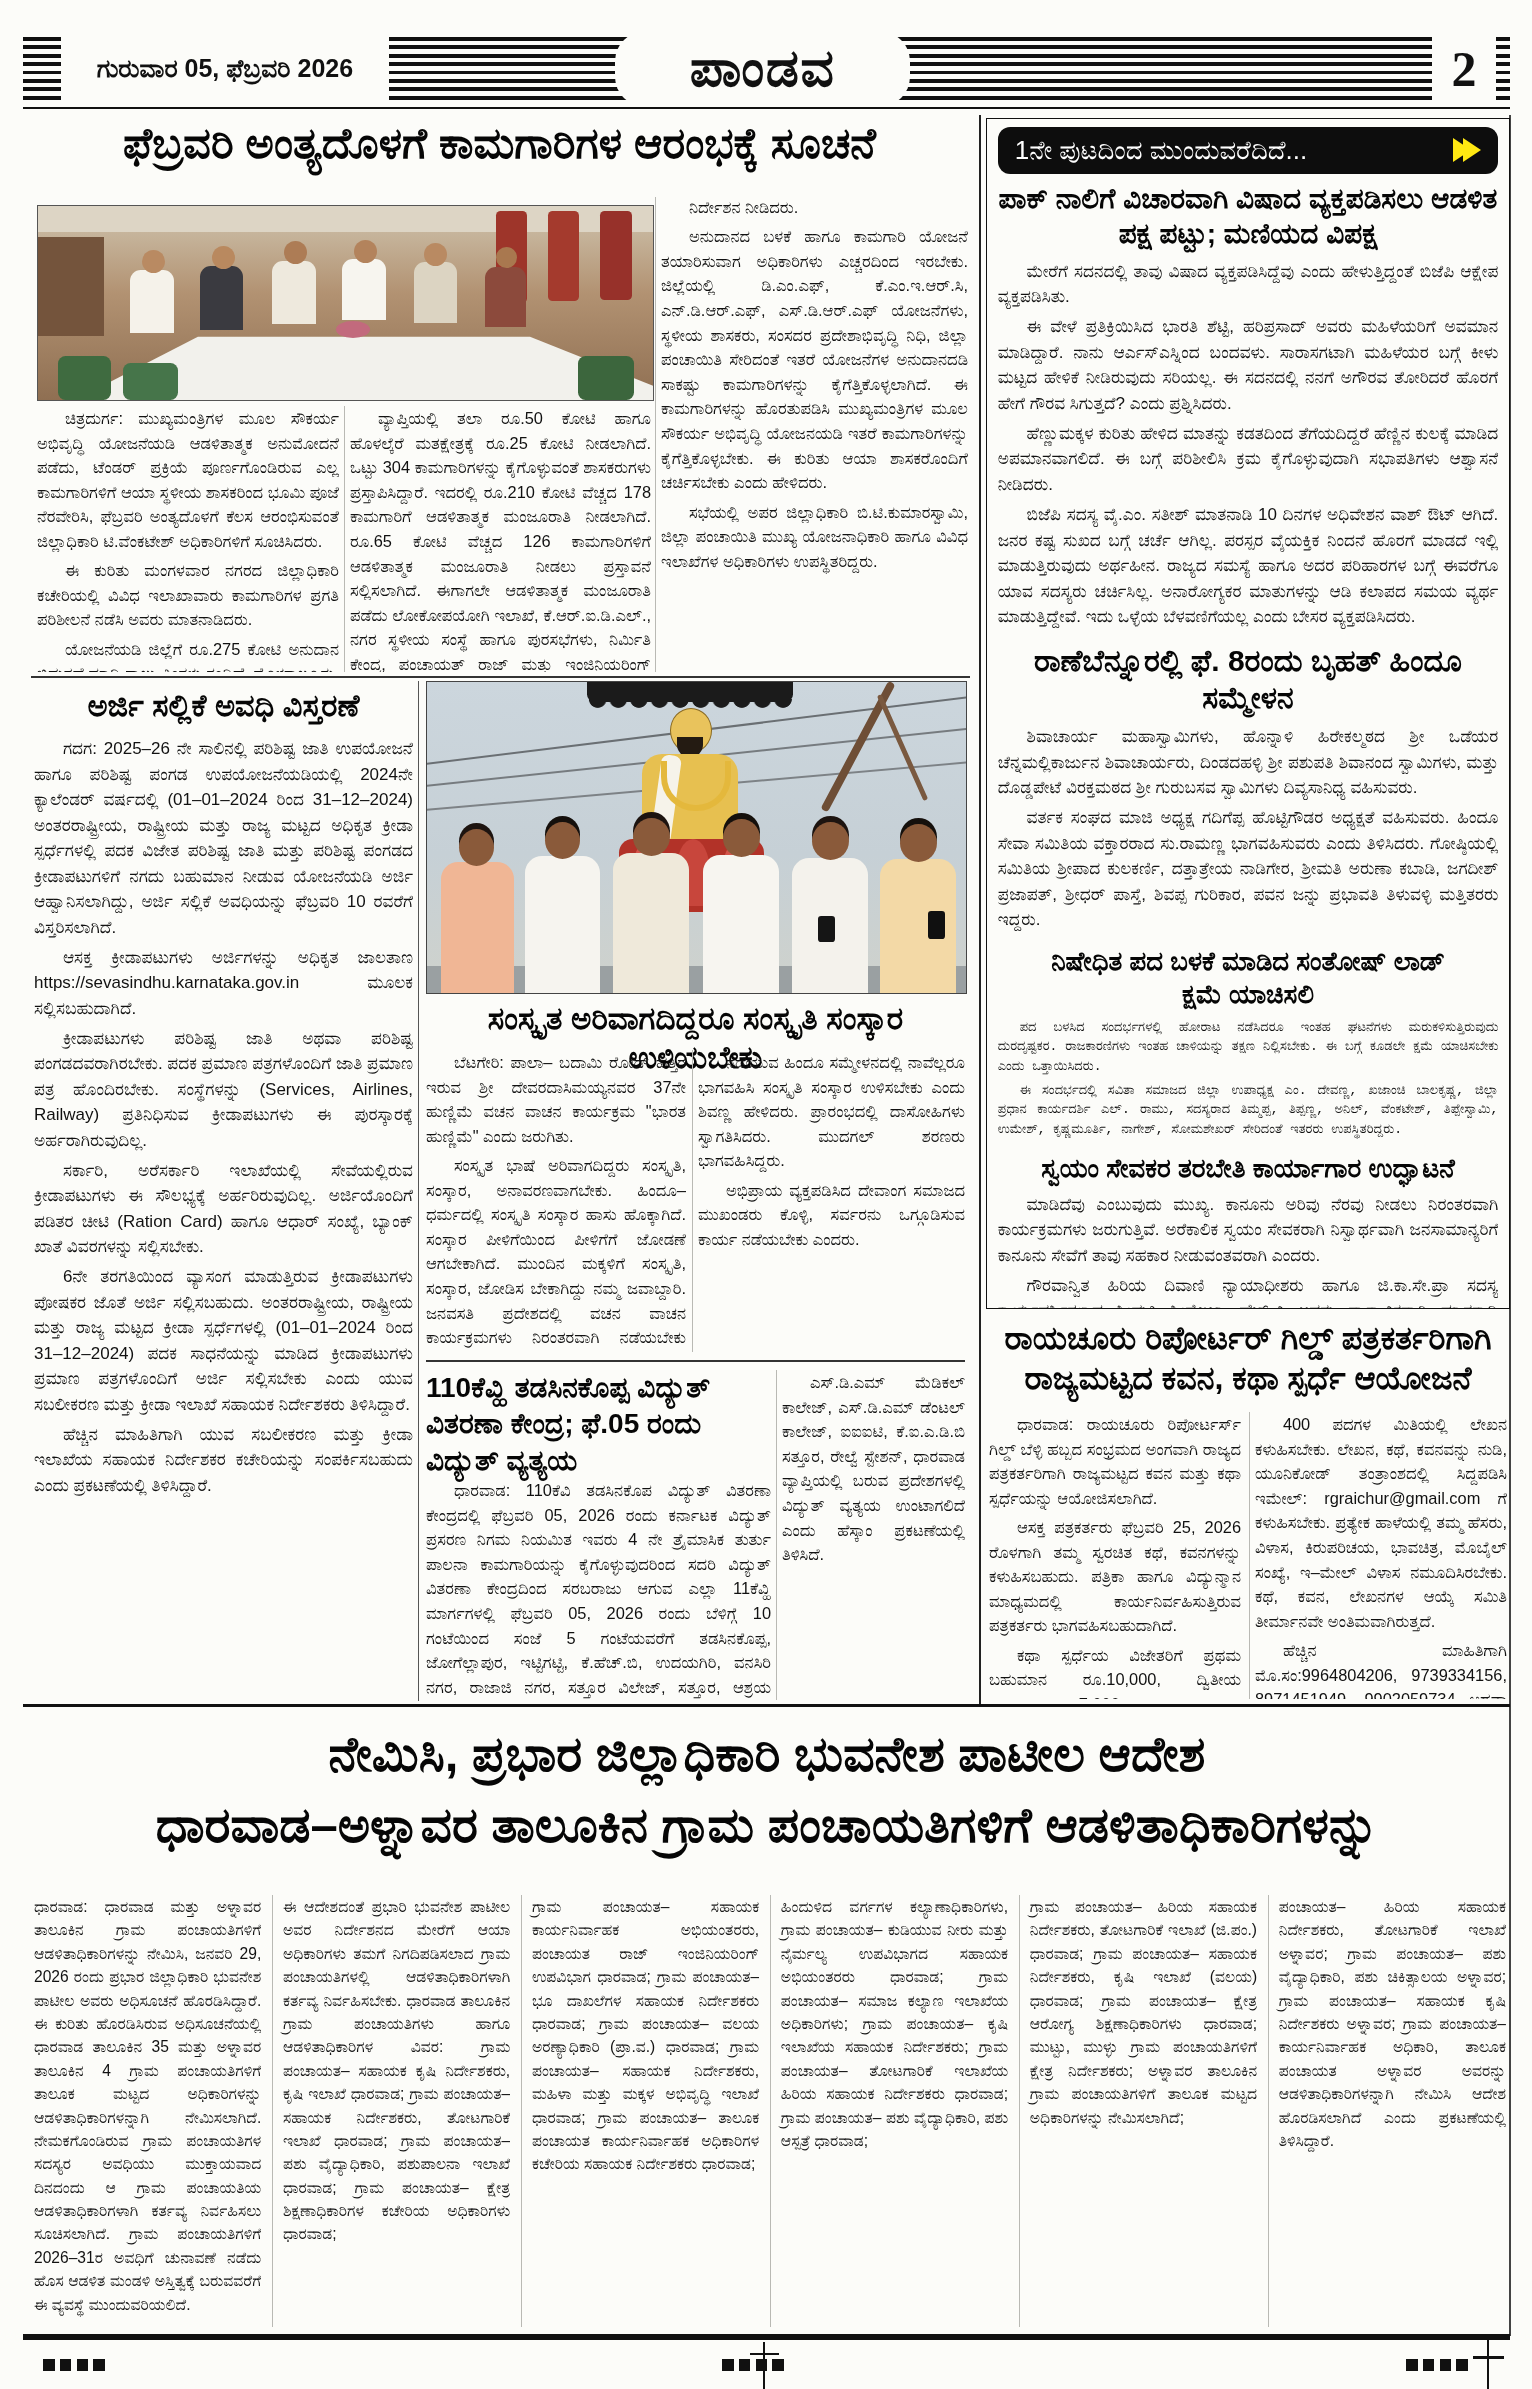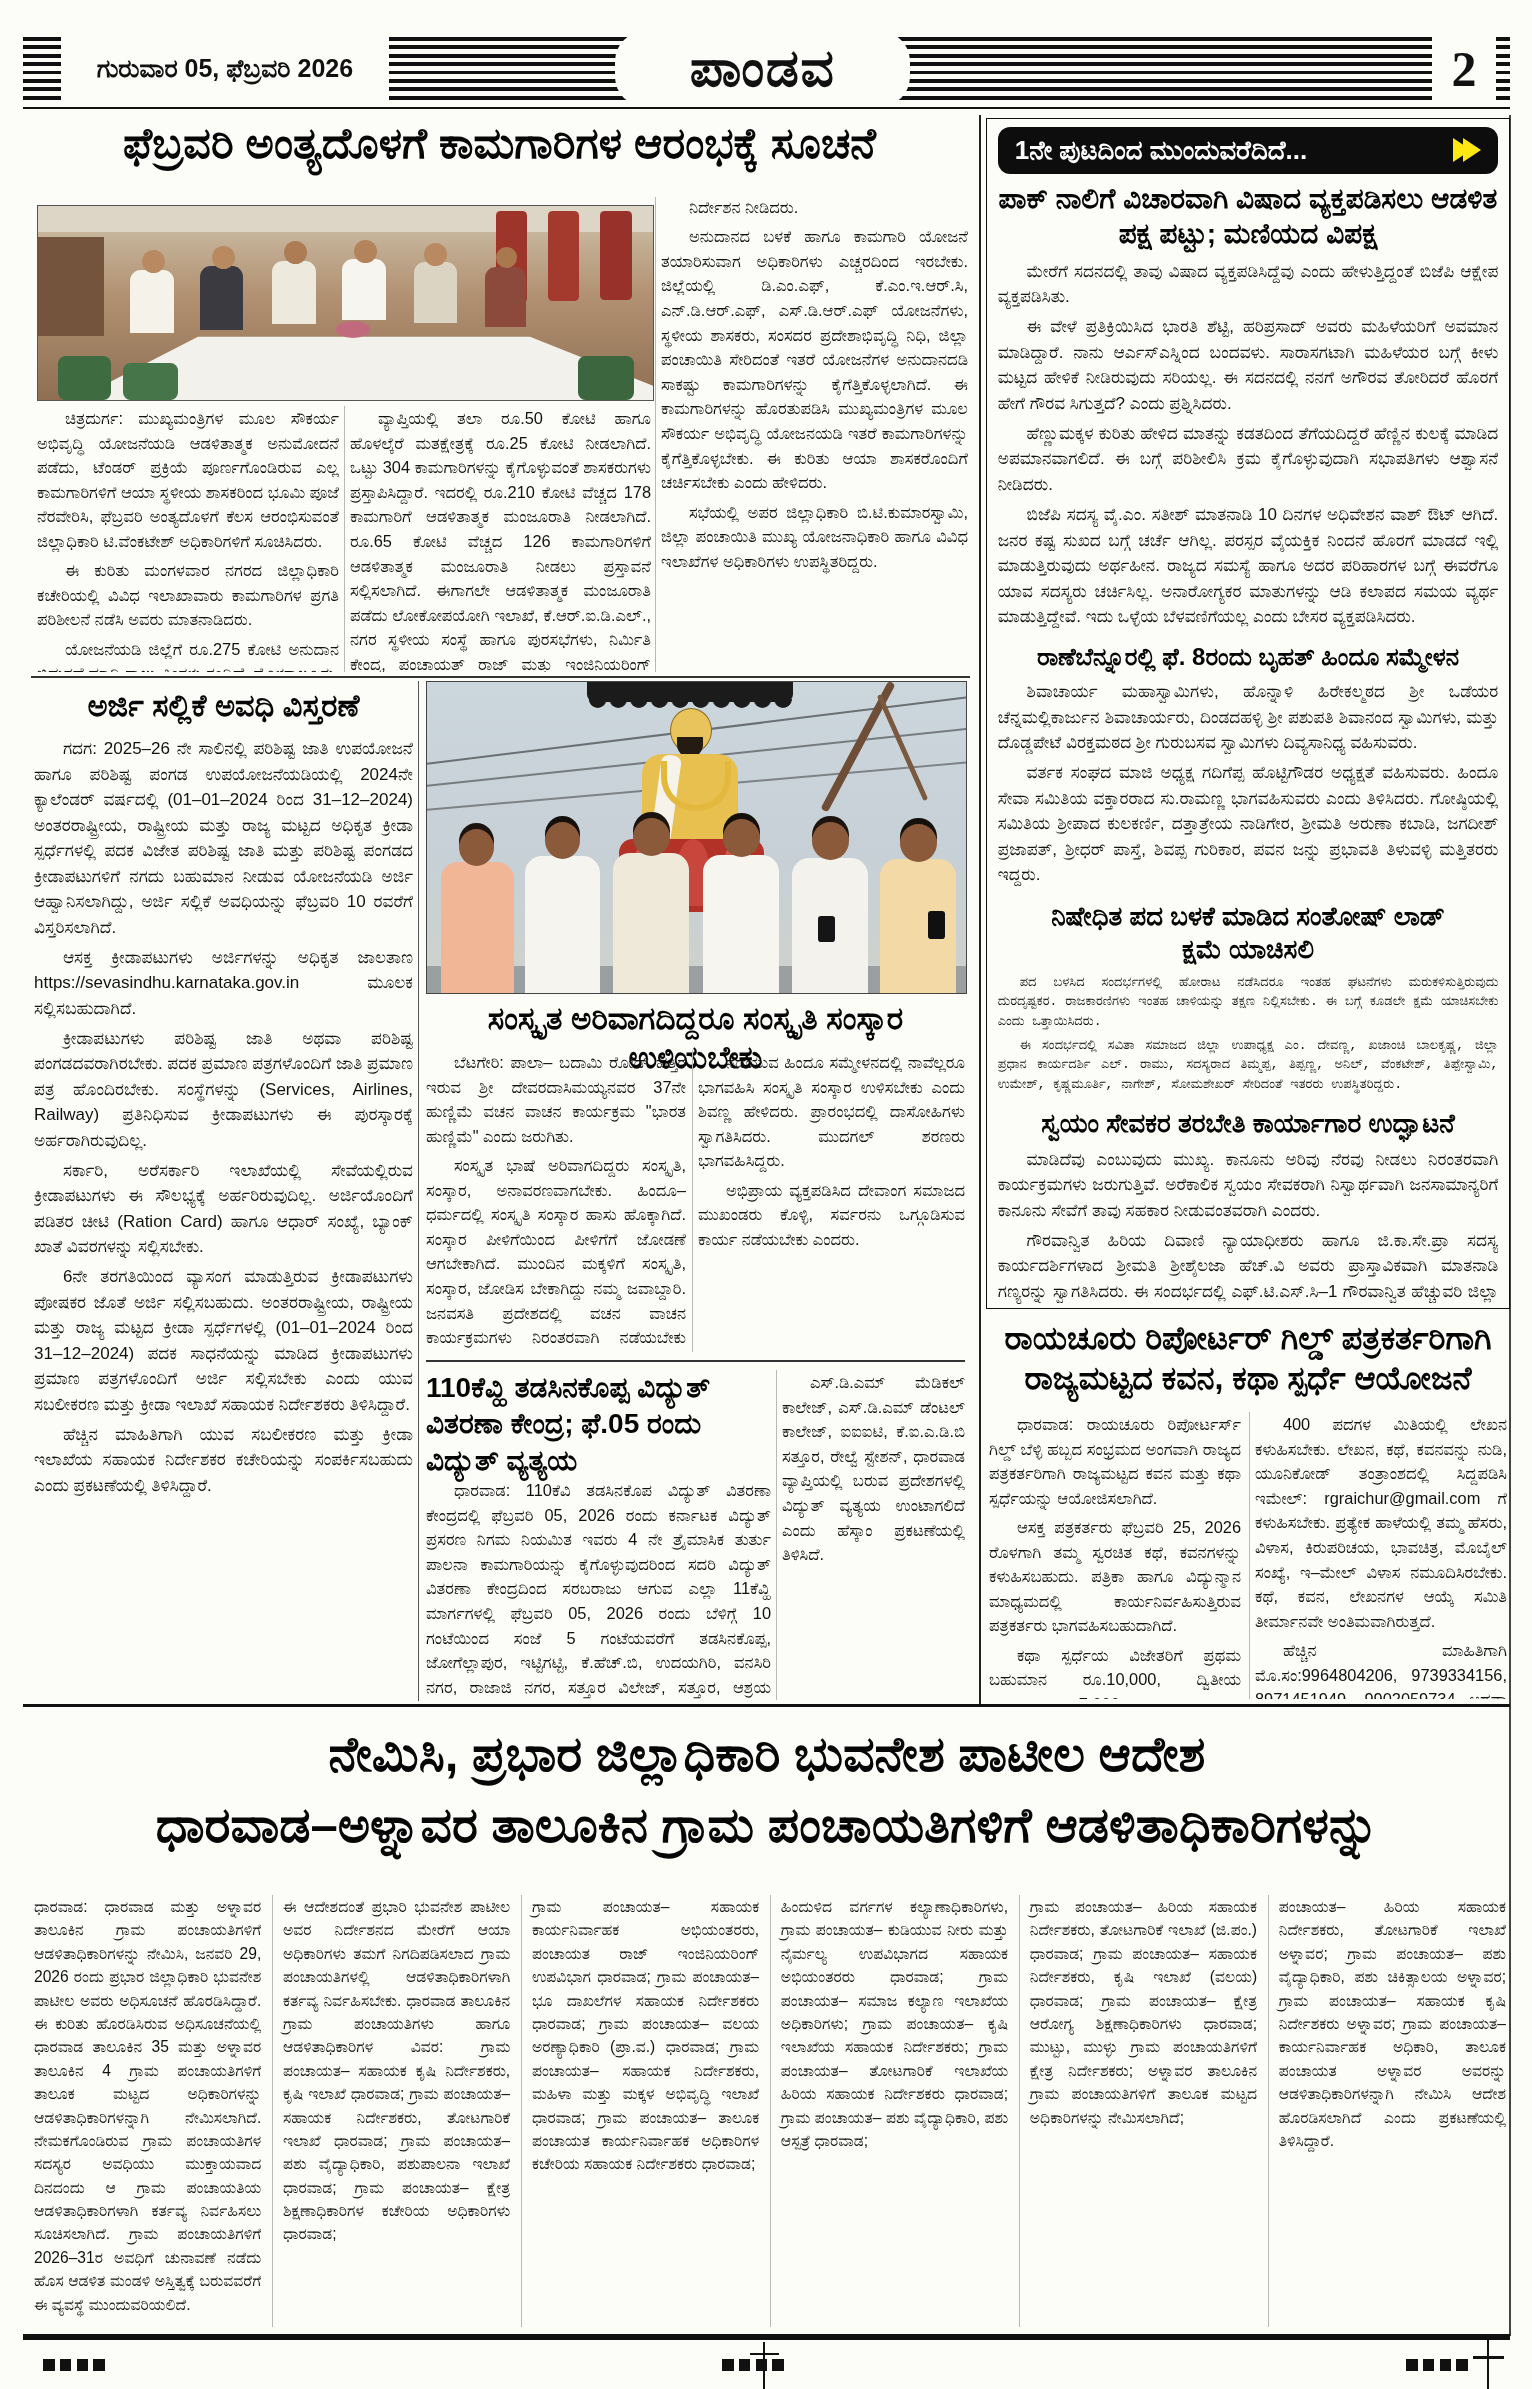--- a/index.html
+++ b/index.html
@@ -150,34 +150,34 @@
   <div class="abs body-txt" style="left:426px;top:1478px;width:345px;height:221px;">
     <p>ಧಾರವಾಡ: 110ಕೆವಿ ತಡಸಿನಕೊಪ ವಿದ್ಯುತ್ ವಿತರಣಾ ಕೇಂದ್ರದಲ್ಲಿ ಫೆಬ್ರವರಿ 05, 2026 ರಂದು ಕರ್ನಾಟಕ ವಿದ್ಯುತ್ ಪ್ರಸರಣ ನಿಗಮ ನಿಯಮಿತ ಇವರು 4 ನೇ ತ್ರೈಮಾಸಿಕ ತುರ್ತು ಪಾಲನಾ ಕಾಮಗಾರಿಯನ್ನು ಕೈಗೊಳ್ಳುವುದರಿಂದ ಸದರಿ ವಿದ್ಯುತ್ ವಿತರಣಾ ಕೇಂದ್ರದಿಂದ ಸರಬರಾಜು ಆಗುವ ಎಲ್ಲಾ 11ಕೆವ್ಹಿ ಮಾರ್ಗಗಳಲ್ಲಿ ಫೆಬ್ರವರಿ 05, 2026 ರಂದು ಬೆಳಿಗ್ಗೆ 10 ಗಂಟೆಯಿಂದ ಸಂಜೆ 5 ಗಂಟೆಯವರೆಗೆ ತಡಸಿನಕೊಪ್ಪ, ಜೋಗೆಲ್ಲಾಪುರ, ಇಟ್ಟಿಗಟ್ಟಿ, ಕೆ.ಹೆಚ್.ಬಿ, ಉದಯಗಿರಿ, ವನಸಿರಿ ನಗರ, ರಾಜಾಜಿ ನಗರ, ಸತ್ತೂರ ವಿಲೇಜ್, ಸತ್ತೂರ, ಆಶ್ರಯ ಕಾಲೋನಿ, ಎನ್.ಜಿ.ಇ.ಎಫ್,</p>
   </div>
   <div class="abs colrule" style="left:776px;top:1370px;width:0.8px;height:330px;"></div>
   <div class="abs body-txt" style="left:782px;top:1370px;width:183px;height:330px;">
     <p>ಎಸ್.ಡಿ.ಎಮ್ ಮೆಡಿಕಲ್ ಕಾಲೇಜ್, ಎಸ್.ಡಿ.ಎಮ್ ಡೆಂಟಲ್ ಕಾಲೇಜ್, ಐಐಐಟಿ, ಕೆ.ಐ.ಎ.ಡಿ.ಬಿ ಸತ್ತೂರ, ರೇಲ್ವೆ ಸ್ಟೇಶನ್, ಧಾರವಾಡ ವ್ಯಾಪ್ತಿಯಲ್ಲಿ ಬರುವ ಪ್ರದೇಶಗಳಲ್ಲಿ ವಿದ್ಯುತ್ ವ್ಯತ್ಯಯ ಉಂಟಾಗಲಿದೆ ಎಂದು ಹೆಸ್ಕಾಂ ಪ್ರಕಟಣೆಯಲ್ಲಿ ತಿಳಿಸಿದೆ.</p>
   </div>
 
   <div class="abs" style="left:986px;top:118px;width:524px;height:1191px;border:1.5px solid #111;box-sizing:border-box;padding:7.6px 10.7px;overflow:hidden;">
     <div class="banner" style="height:47px;margin-bottom:7.6px;">
-      <span style="font-size:26px;font-weight:700;">1ನೇ ಪುಟದಿಂದ ಮುಂದುವರೆದಿದೆ...</span>
+      <span style="font-size:26px;font-weight:400;">1ನೇ ಪುಟದಿಂದ ಮುಂದುವರೆದಿದೆ...</span>
       <span style="display:inline-flex;">
         <span class="arrow" style="margin-right:-7.6px;"></span>
           <span class="arrow"></span>
       </span>
     </div>
     <div class="subhead" style="font-size:28px;margin:4.6px 0 7.6px;">ಪಾಕ್ ನಾಲಿಗೆ ವಿಚಾರವಾಗಿ ವಿಷಾದ ವ್ಯಕ್ತಪಡಿಸಲು ಆಡಳಿತ ಪಕ್ಷ ಪಟ್ಟು; ಮಣಿಯದ ವಿಪಕ್ಷ</div>
     <div class="body-txt" style="font-size:17px;">
       <p>ಮೇರೆಗೆ ಸದನದಲ್ಲಿ ತಾವು ವಿಷಾದ ವ್ಯಕ್ತಪಡಿಸಿದ್ದೆವು ಎಂದು ಹೇಳುತ್ತಿದ್ದಂತೆ ಬಿಜೆಪಿ ಆಕ್ಷೇಪ ವ್ಯಕ್ತಪಡಿಸಿತು.</p>
       <p>ಈ ವೇಳೆ ಪ್ರತಿಕ್ರಿಯಿಸಿದ ಭಾರತಿ ಶೆಟ್ಟಿ, ಹರಿಪ್ರಸಾದ್ ಅವರು ಮಹಿಳೆಯರಿಗೆ ಅವಮಾನ ಮಾಡಿದ್ದಾರೆ. ನಾನು ಆರ್ಎಸ್ಎಸ್ನಿಂದ ಬಂದವಳು. ಸಾರಾಸಗಟಾಗಿ ಮಹಿಳೆಯರ ಬಗ್ಗೆ ಕೀಳು ಮಟ್ಟದ ಹೇಳಿಕೆ ನೀಡಿರುವುದು ಸರಿಯಲ್ಲ. ಈ ಸದನದಲ್ಲಿ ನನಗೆ ಅಗೌರವ ತೋರಿದರೆ ಹೊರಗೆ ಹೇಗೆ ಗೌರವ ಸಿಗುತ್ತದೆ? ಎಂದು ಪ್ರಶ್ನಿಸಿದರು.</p>
       <p>ಹೆಣ್ಣುಮಕ್ಕಳ ಕುರಿತು ಹೇಳಿದ ಮಾತನ್ನು ಕಡತದಿಂದ ತೆಗೆಯದಿದ್ದರೆ ಹೆಣ್ಣಿನ ಕುಲಕ್ಕೆ ಮಾಡಿದ ಅಪಮಾನವಾಗಲಿದೆ. ಈ ಬಗ್ಗೆ ಪರಿಶೀಲಿಸಿ ಕ್ರಮ ಕೈಗೊಳ್ಳುವುದಾಗಿ ಸಭಾಪತಿಗಳು ಆಶ್ವಾಸನೆ ನೀಡಿದರು.</p>
       <p>ಬಿಜೆಪಿ ಸದಸ್ಯ ವೈ.ಎಂ. ಸತೀಶ್ ಮಾತನಾಡಿ 10 ದಿನಗಳ ಅಧಿವೇಶನ ವಾಶ್ ಔಟ್ ಆಗಿದೆ. ಜನರ ಕಷ್ಟ ಸುಖದ ಬಗ್ಗೆ ಚರ್ಚೆ ಆಗಿಲ್ಲ. ಪರಸ್ಪರ ವೈಯಕ್ತಿಕ ನಿಂದನೆ ಹೊರಗೆ ಮಾಡದೆ ಇಲ್ಲಿ ಮಾಡುತ್ತಿರುವುದು ಅರ್ಥಹೀನ. ರಾಜ್ಯದ ಸಮಸ್ಯೆ ಹಾಗೂ ಅದರ ಪರಿಹಾರಗಳ ಬಗ್ಗೆ ಈವರೆಗೂ ಯಾವ ಸದಸ್ಯರು ಚರ್ಚಿಸಿಲ್ಲ. ಅನಾರೋಗ್ಯಕರ ಮಾತುಗಳನ್ನು ಆಡಿ ಕಲಾಪದ ಸಮಯ ವ್ಯರ್ಥ ಮಾಡುತ್ತಿದ್ದೇವೆ. ಇದು ಒಳ್ಳೆಯ ಬೆಳವಣಿಗೆಯಲ್ಲ ಎಂದು ಬೇಸರ ವ್ಯಕ್ತಪಡಿಸಿದರು.</p>
     </div>
-    <div class="subhead" style="font-size:24px;margin:7.6px 0;">ರಾಣೆಬೆನ್ನೂರಲ್ಲಿ ಫೆ. 8ರಂದು ಬೃಹತ್ ಹಿಂದೂ ಸಮ್ಮೇಳನ</div>
+    <div class="subhead" style="font-size:30px;margin:7.6px 0;">ರಾಣೆಬೆನ್ನೂರಲ್ಲಿ ಫೆ. 8ರಂದು ಬೃಹತ್ ಹಿಂದೂ ಸಮ್ಮೇಳನ</div>
     <div class="body-txt" style="font-size:17px;">
       <p>ಶಿವಾಚಾರ್ಯ ಮಹಾಸ್ವಾಮಿಗಳು, ಹೊನ್ನಾಳಿ ಹಿರೇಕಲ್ಮಠದ ಶ್ರೀ ಒಡೆಯರ ಚೆನ್ನಮಲ್ಲಿಕಾರ್ಜುನ ಶಿವಾಚಾರ್ಯರು, ದಿಂಡದಹಳ್ಳಿ ಶ್ರೀ ಪಶುಪತಿ ಶಿವಾನಂದ ಸ್ವಾಮಿಗಳು, ಮತ್ತು ದೊಡ್ಡಪೇಟೆ ವಿರಕ್ತಮಠದ ಶ್ರೀ ಗುರುಬಸವ ಸ್ವಾಮಿಗಳು ದಿವ್ಯಸಾನಿಧ್ಯ ವಹಿಸುವರು.</p>
       <p>ವರ್ತಕ ಸಂಘದ ಮಾಜಿ ಅಧ್ಯಕ್ಷ ಗದಿಗೆಪ್ಪ ಹೊಟ್ಟಿಗೌಡರ ಅಧ್ಯಕ್ಷತೆ ವಹಿಸುವರು. ಹಿಂದೂ ಸೇವಾ ಸಮಿತಿಯ ವಕ್ತಾರರಾದ ಸು.ರಾಮಣ್ಣ ಭಾಗವಹಿಸುವರು ಎಂದು ತಿಳಿಸಿದರು. ಗೋಷ್ಠಿಯಲ್ಲಿ ಸಮಿತಿಯ ಶ್ರೀಪಾದ ಕುಲಕರ್ಣಿ, ದತ್ತಾತ್ರೇಯ ನಾಡಿಗೇರ, ಶ್ರೀಮತಿ ಅರುಣಾ ಕಬಾಡಿ, ಜಗದೀಶ್ ಪ್ರಜಾಪತ್, ಶ್ರೀಧರ್ ಪಾಸ್ತೆ, ಶಿವಪ್ಪ ಗುರಿಕಾರ, ಪವನ ಜನ್ನು ಪ್ರಭಾವತಿ ತಿಳುವಳ್ಳಿ ಮತ್ತಿತರರು ಇದ್ದರು.</p>
     </div>
     <div class="subhead" style="font-size:26px;margin:7.6px 30.5px;">ನಿಷೇಧಿತ ಪದ ಬಳಕೆ ಮಾಡಿದ ಸಂತೋಷ್ ಲಾಡ್ ಕ್ಷಮೆ ಯಾಚಿಸಲಿ</div>
     <div class="body-txt" style="font-size:13px;font-family:Liberation Mono, monospace;">
       <p>ಪದ ಬಳಸಿದ ಸಂದರ್ಭಗಳಲ್ಲಿ ಹೋರಾಟ ನಡೆಸಿದರೂ ಇಂತಹ ಘಟನೆಗಳು ಮರುಕಳಿಸುತ್ತಿರುವುದು ದುರದೃಷ್ಟಕರ. ರಾಜಕಾರಣಿಗಳು ಇಂತಹ ಚಾಳಿಯನ್ನು ತಕ್ಷಣ ನಿಲ್ಲಿಸಬೇಕು. ಈ ಬಗ್ಗೆ ಕೂಡಲೇ ಕ್ಷಮೆ ಯಾಚಿಸಬೇಕು ಎಂದು ಒತ್ತಾಯಿಸಿದರು.</p>
       <p>ಈ ಸಂದರ್ಭದಲ್ಲಿ ಸವಿತಾ ಸಮಾಜದ ಜಿಲ್ಲಾ ಉಪಾಧ್ಯಕ್ಷ ಎಂ. ದೇವಣ್ಣ, ಖಜಾಂಚಿ ಬಾಲಕೃಷ್ಣ, ಜಿಲ್ಲಾ ಪ್ರಧಾನ ಕಾರ್ಯದರ್ಶಿ ಎಲ್. ರಾಮು, ಸದಸ್ಯರಾದ ತಿಮ್ಮಪ್ಪ, ತಿಪ್ಪಣ್ಣ, ಅನಿಲ್, ವೆಂಕಟೇಶ್, ತಿಪ್ಪೇಸ್ವಾಮಿ, ಉಮೇಶ್, ಕೃಷ್ಣಮೂರ್ತಿ, ನಾಗೇಶ್, ಸೋಮಶೇಖರ್ ಸೇರಿದಂತೆ ಇತರರು ಉಪಸ್ಥಿತರಿದ್ದರು.</p>
     </div>
     <div class="subhead" style="font-size:26px;margin:7.6px 0;">ಸ್ವಯಂ ಸೇವಕರ ತರಬೇತಿ ಕಾರ್ಯಾಗಾರ ಉದ್ಘಾಟನೆ</div>

